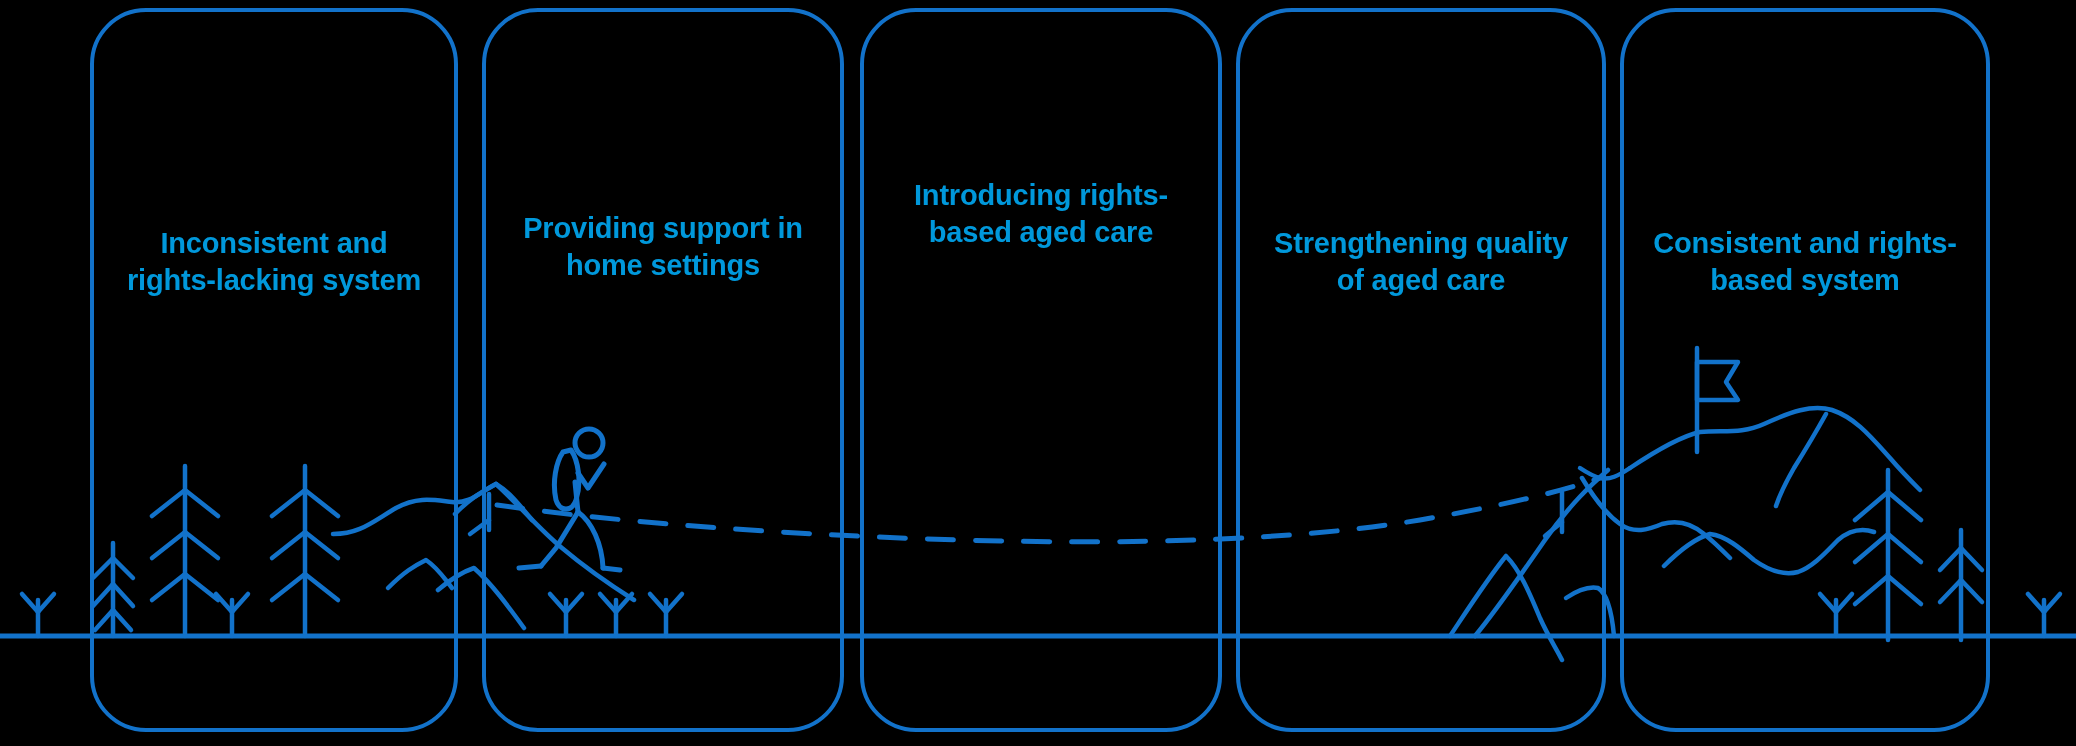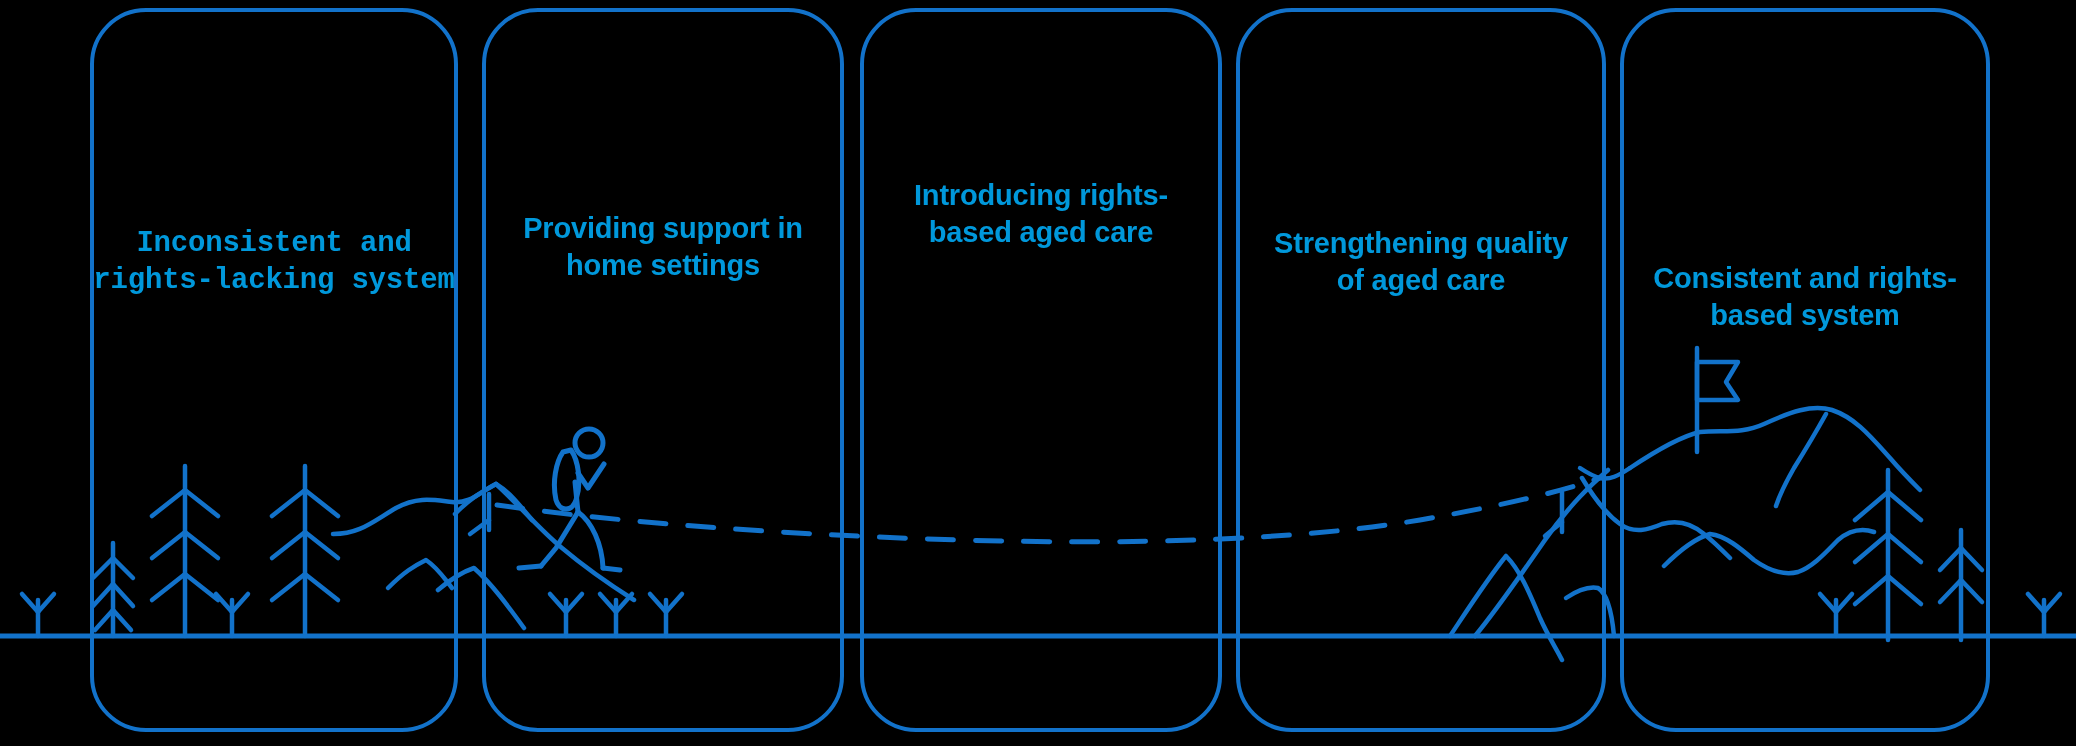--- a/index.html
+++ b/index.html
@@ -221,28 +221,28 @@
 
     <g fill="none" stroke="#1272CA" stroke-width="4">
       <rect x="92" y="10" width="364" height="720" rx="54" ry="54"></rect>
       <rect x="484" y="10" width="358" height="720" rx="54" ry="54"></rect>
       <rect x="862" y="10" width="358" height="720" rx="54" ry="54"></rect>
       <rect x="1238" y="10" width="366" height="720" rx="54" ry="54"></rect>
       <rect x="1622" y="10" width="366" height="720" rx="54" ry="54"></rect>
     </g>
   </svg>
 
-  <div class="card-label" style="left:92px;  top:225px; width:364px;font-family:Liberation Mono, monospace;">Inconsistent and
+  <div class="card-label" style="left:92px;  top:225px; width:364px;">Inconsistent and
 rights-lacking system</div>
 
   <div class="card-label" style="left:484px; top:210px; width:358px;">Providing support in
 home settings</div>
 
   <div class="card-label" style="left:862px; top:177px; width:358px;">Introducing rights-
 based aged care</div>
 
   <div class="card-label" style="left:1238px; top:225px; width:366px;">Strengthening quality
 of aged care</div>
 
-  <div class="card-label" style="left:1622px; top:225px; width:366px;margin-top:35px;">Consistent and rights-
+  <div class="card-label" style="left:1622px; top:225px; width:366px;">Consistent and rights-
 based system</div>
 
 </div>
 
 </body></html>

